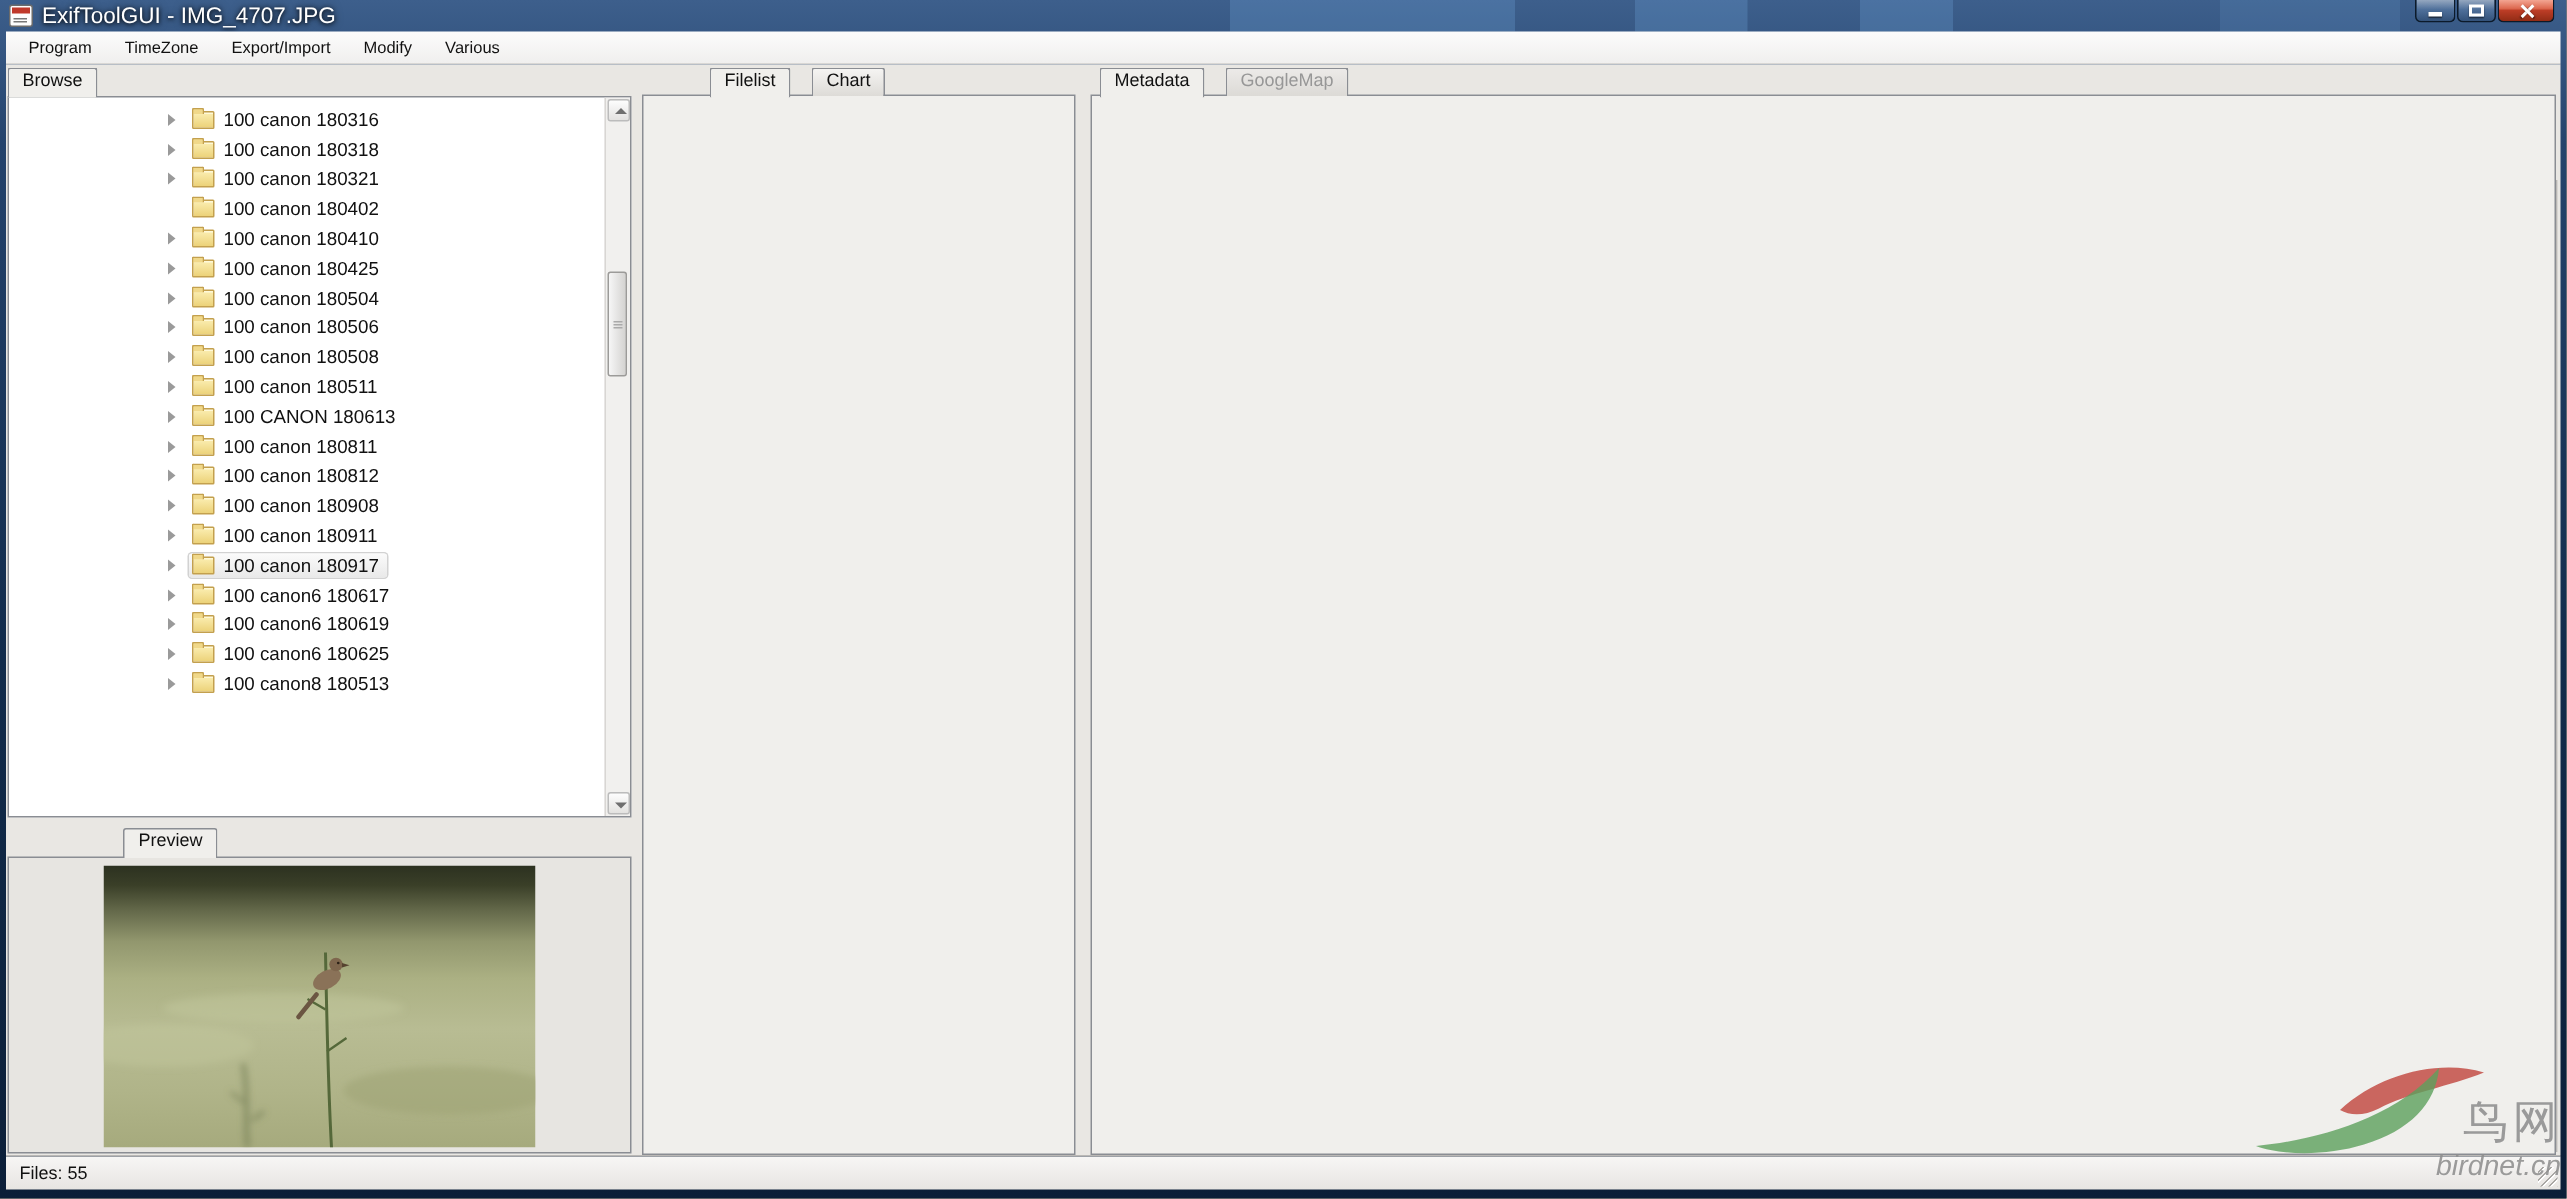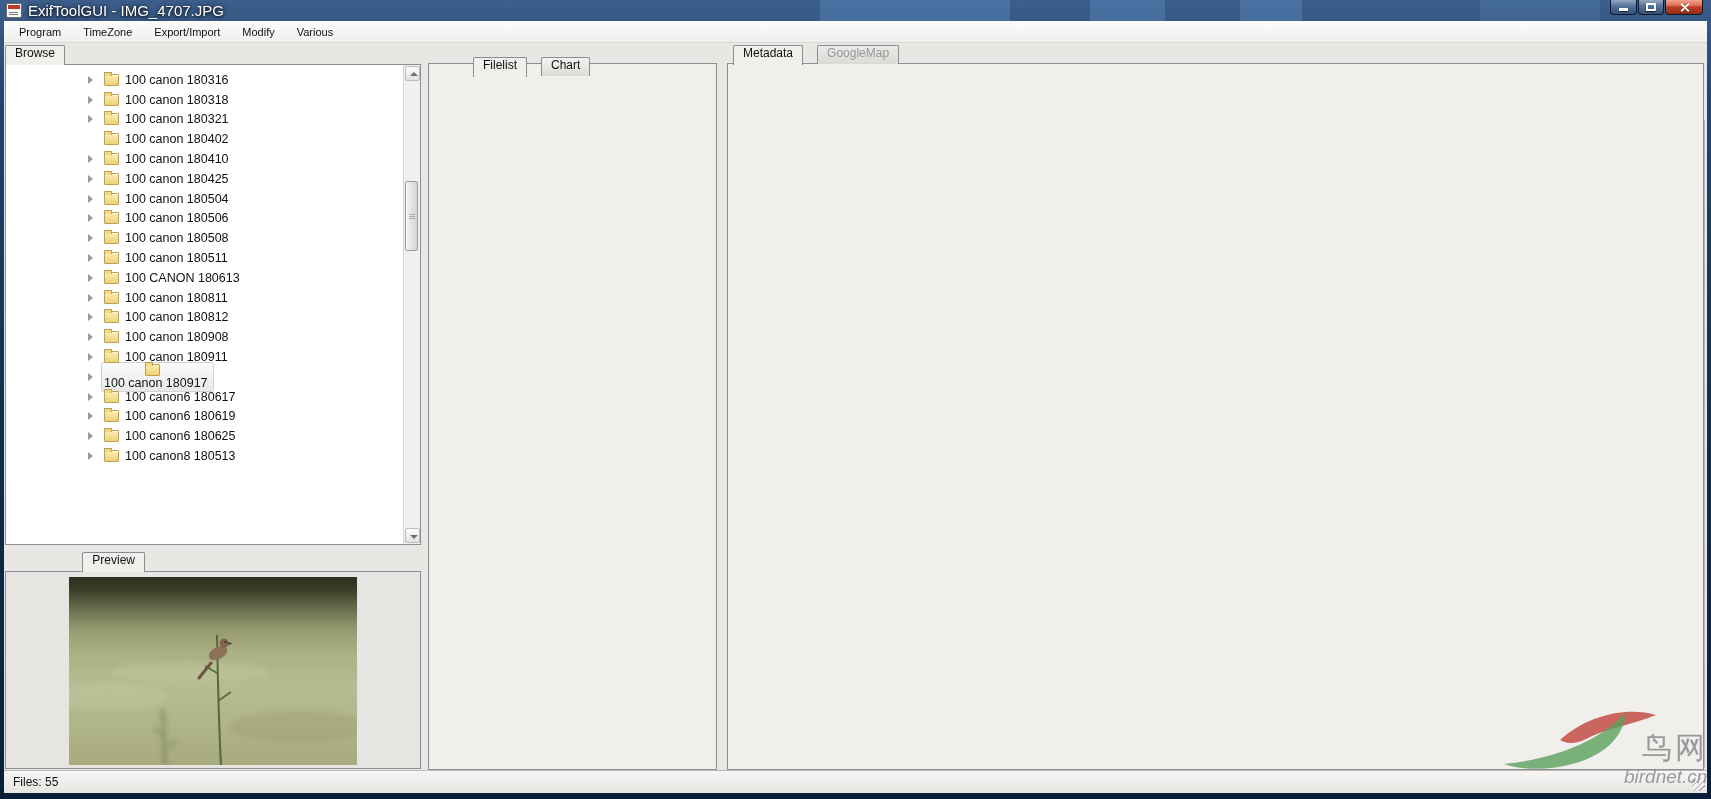--- a/index.html
+++ b/index.html
@@ -56,34 +56,34 @@
   .sarr.up::before { top:5px; border-left:4px solid transparent; border-right:4px solid transparent; border-bottom:4px solid #6f6f6f; }
   .sarr.dn::before { top:6px; border-left:4px solid transparent; border-right:4px solid transparent; border-top:4px solid #6f6f6f; }
   .sarr.lf::before { left:5px; top:4px; border-top:4px solid transparent; border-bottom:4px solid transparent; border-right:4px solid #6f6f6f; }
   .sarr.rt::before { left:6px; top:4px; border-top:4px solid transparent; border-bottom:4px solid transparent; border-left:4px solid #6f6f6f; }
   .sthumb { position:absolute; left:1px; width:13px; background:linear-gradient(90deg,#f6f6f6,#d4d3d1); border:1px solid #9c9b99; border-radius:2px; }
   .sthumb-h { position:absolute; top:1px; height:13px; background:linear-gradient(180deg,#f6f6f6,#d4d3d1); border:1px solid #9c9b99; border-radius:2px; }
   .sthumb::after { content:''; position:absolute; left:3px; top:50%; width:6px; height:1px; background:#aaa; box-shadow:0 2px 0 #aaa,0 -2px 0 #aaa; }
   .sthumb-h::after { content:''; position:absolute; top:3px; left:50%; width:1px; height:6px; background:#aaa; box-shadow:2px 0 0 #aaa,-2px 0 0 #aaa; }
   
   #tree-box { left:5px; top:64px; width:416px; height:481px; background:#fff; border:1px solid #8a8d93; overflow:hidden; }
-  #tree-items { position:absolute; left:0; top:5px; right:18px; }
+  #tree-items { position:absolute; left:0; top:5px; right:18px;padding-left:24px; }
   .tree-row { display:flex; align-items:center; height:19.8px; padding-left:80px; white-space:nowrap; }
   .arrow-slot { width:10px; height:10px; margin-right:6px; position:relative; flex:none; }
   .arrow-slot.tri::before { content:''; position:absolute; left:2px; top:1px; border-top:4px solid transparent; border-bottom:4px solid transparent; border-left:5px solid #9a9a9a; }
   .tree-sel { display:flex; align-items:center; padding:1px 5px 1px 2px; border-radius:2px; }
-  .tree-sel.on { background:linear-gradient(#fbfbfb,#e9e9e9); box-shadow:0 0 0 1px #d2d2d2;flex-direction:column; }
+  .tree-sel.on { background:linear-gradient(#fbfbfb,#e9e9e9); box-shadow:0 0 0 1px #d2d2d2; }
   .folder-icon { width:15px; height:12px; margin-right:6px; position:relative; flex:none; background:linear-gradient(180deg,#fbeeb2,#ecd279); border:1px solid #c3a04e; border-radius:1px; box-shadow:inset 0 1px 0 #fff9d8; }
   .folder-icon::before { content:''; position:absolute; left:-1px; top:-3px; width:6px; height:3px; background:#f0d88a; border:1px solid #c3a04e; border-bottom:none; border-radius:1px 1px 0 0; }
   .tree-label { font-size:12.5px; }
   
   #preview-box { left:5px; top:571px; width:416px; height:198px; background:#e7e5e1; border:1px solid #8a8d93; }
   
   #mid-rect { left:428px; top:63px; width:289px; height:707px; }
-  #mid-tabs { left:433px; top:57px; display:flex;padding-left:40px; }
+  #mid-tabs { left:433px; top:45px; display:flex;padding-left:40px; }
   #listbox { left:432px; top:127px; width:228px; height:610px; background:#fff; border:1px solid #8a8d93; overflow:hidden; }
   #fl-header { position:absolute; left:0; right:0; top:0; height:22px; background:linear-gradient(#f4fafe,#d9eaf8); border-bottom:1px solid #a4bed6; display:flex; align-items:center; padding-left:7px; font-size:12px; }
   #fl-header::after { content:''; position:absolute; left:206px; top:2px; bottom:2px; width:1px; background:#bcd2e6; }
   #fl-sort { position:absolute; left:120px; top:1px; border-left:4px solid transparent; border-right:4px solid transparent; border-bottom:5px solid #5e82a4; }
   #file-rows { position:absolute; left:0; top:22px; right:16px; bottom:16px; overflow:hidden; }
   .file-row { display:flex; align-items:center; height:20.9px; padding-left:5px; white-space:nowrap; }
   .file-row.sel { background:linear-gradient(#f5f9fd,#dde8f2); box-shadow:inset 0 0 0 1px #c6d6e5; }
   .file-icon { width:14px; height:11px; margin-right:5px; flex:none; border:1px solid #8fa8bd; background:linear-gradient(180deg,#eaf5fc 0%,#bddced 35%,#5f98bb 60%,#39708f 100%); box-shadow:inset 0 0 0 1px #fff; }
   .file-label { font-size:12.5px; }
   #fl-vscroll { position:absolute; right:0; top:22px; bottom:16px; width:16px; }

